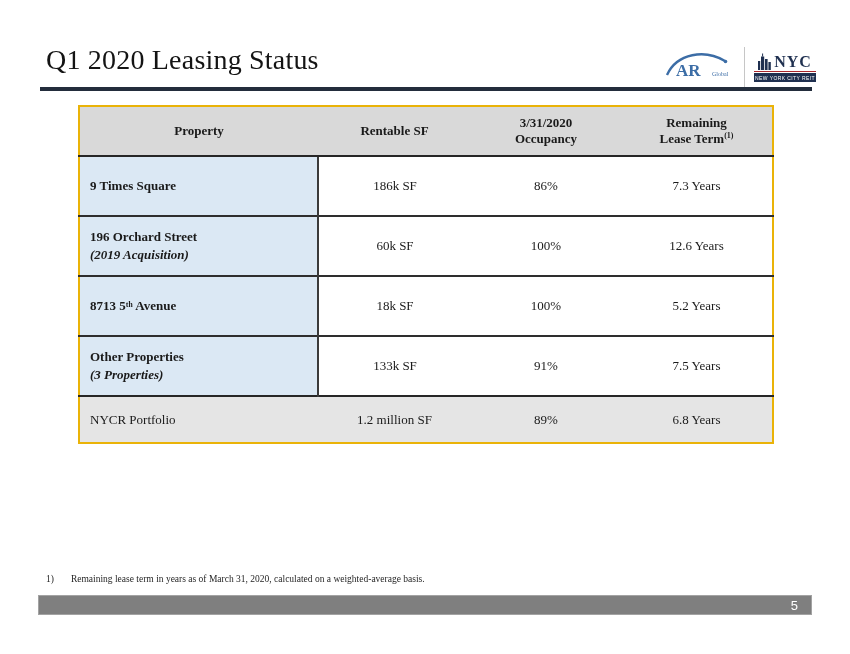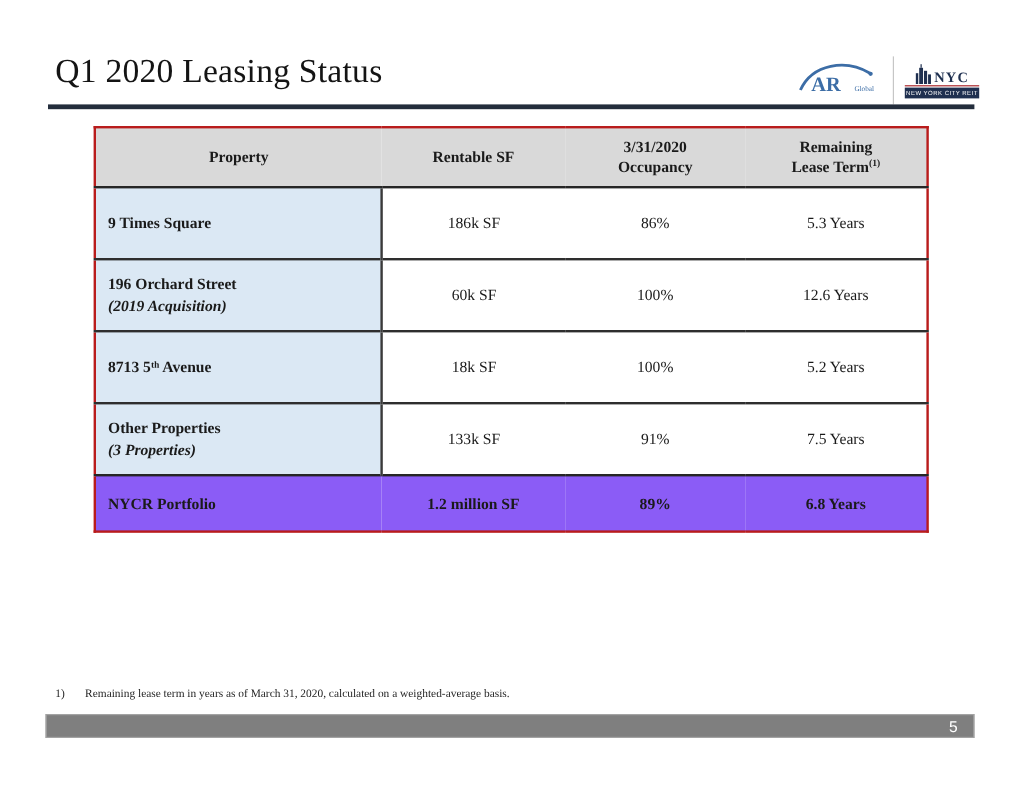--- a/index.html
+++ b/index.html
@@ -19,51 +19,51 @@
   }
   .logos {
     position:absolute; top:46px; right:34px; height:42px;
     display:flex; align-items:center; gap:9px;
   }
   .ar-logo { width:70px; height:40px; }
   .logo-divider { width:1px; height:40px; background:#c6c6c6; }
   .nyc-logo { width:62px; display:flex; flex-direction:column; align-items:stretch; }
   .nyc-top { display:flex; align-items:flex-end; justify-content:center; gap:2px; }
   .nyc-name {
-    font-family:"Liberation Serif", serif; font-weight:bold; font-size:12px;
+    font-family:"Liberation Serif", serif; font-weight:bold; font-size:16px;
     color:#1f3050; letter-spacing:1px; line-height:1;
   }
   .nyc-redline { height:1.5px; background:#a8262b; margin-top:1px; }
   .nyc-bar {
     margin-top:1px; background:#1f3050; color:#ffffff; text-align:center;
     font-family:"Liberation Sans", sans-serif; font-size:5px; letter-spacing:.4px;
     padding:1.5px 0 1px 0; white-space:nowrap;
   }
   
   table.leasing {
     position:absolute; left:78px; top:105px; width:694px;
     border-collapse:collapse; table-layout:fixed;
     font-size:13px; color:#1a1a1a;
   }
   table.leasing td, table.leasing th { vertical-align:middle; }
-  table.leasing { border:2px solid #b91c1c; }
+  table.leasing { border:2px solid #eab308; }
   thead th {
     background:#d9d9d9; height:50px; text-align:center;
     font-weight:bold; line-height:1.25; border-bottom:2px solid #262626;
   }
   thead th sup { font-size:8px; vertical-align:super; }
   tbody td { border-top:2px solid #2e2e2e; height:60px; text-align:center; }
   tbody td.prop {
     background:#dbe8f4; border-right:2px solid #3a3a3a;
     text-align:left; padding-left:10px; font-weight:bold; line-height:1.35;
   }
   tbody td.prop .note { font-style:italic; }
   tfoot td {
-    background:#8b5cf6; border-top:2px solid #262626; height:47px;
-    font-weight:bold; text-align:center;margin-top:20px;
+    background:#e5e5e5; border-top:2px solid #262626; height:47px;
+    font-weight:normal; text-align:center;margin-top:20px;
   }
   tfoot td.prop { text-align:left; padding-left:10px; }
   
   .footnote {
     position:absolute; left:46px; top:574px; display:flex; gap:17px;
     font-size:9.5px; color:#1f1f1f;
   }
   .footer-bar {
     position:absolute; left:38px; top:595px; width:774px; height:20px;
     background:#7f7f7f; border:1px solid #a3a3a3;
@@ -134,21 +134,21 @@
       </tr>
     </thead>
     <tbody>
       <tr>
         <td class="prop">
             <div>9 Times Square</div>
             <div class="note"></div>
           </td>
         <td>186k SF</td>
         <td>86%</td>
-        <td>5.3 Years</td>
+        <td>7.3 Years</td>
       </tr>
       <tr>
         <td class="prop">
             <div>196 Orchard Street</div>
             <div class="note">(2019 Acquisition)</div>
           </td>
         <td>60k SF</td>
         <td>100%</td>
         <td>12.6 Years</td>
       </tr>

